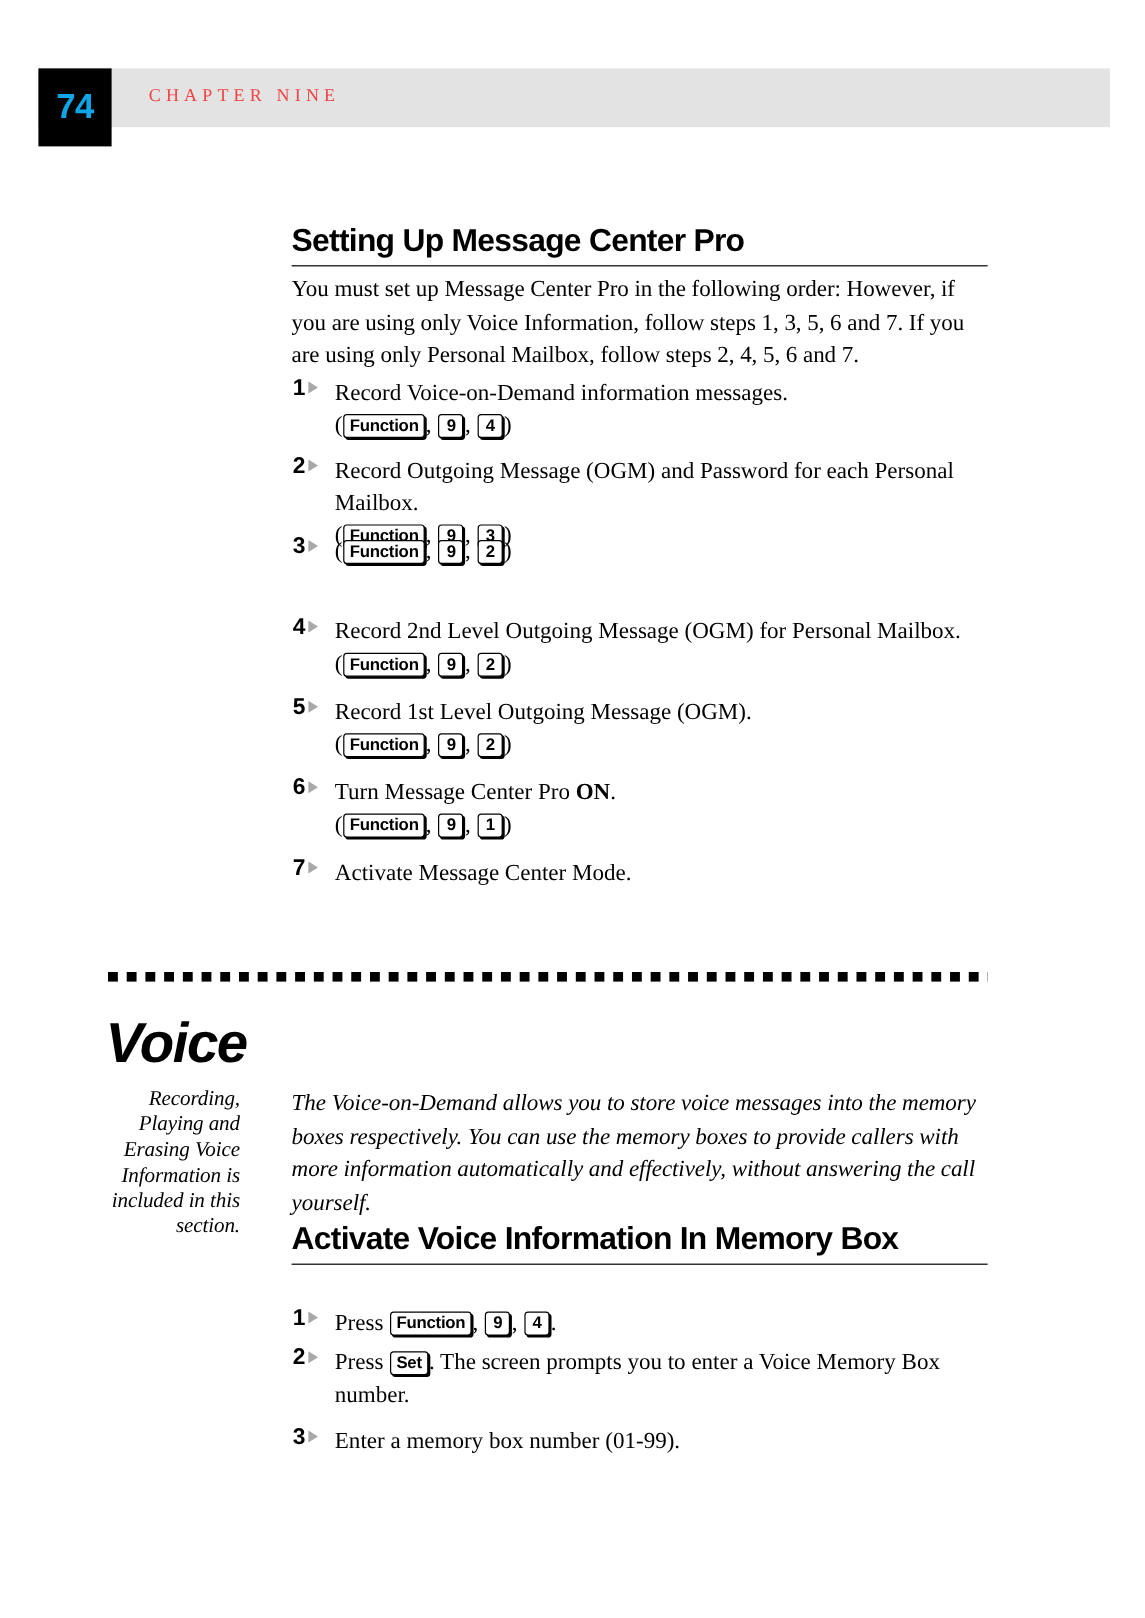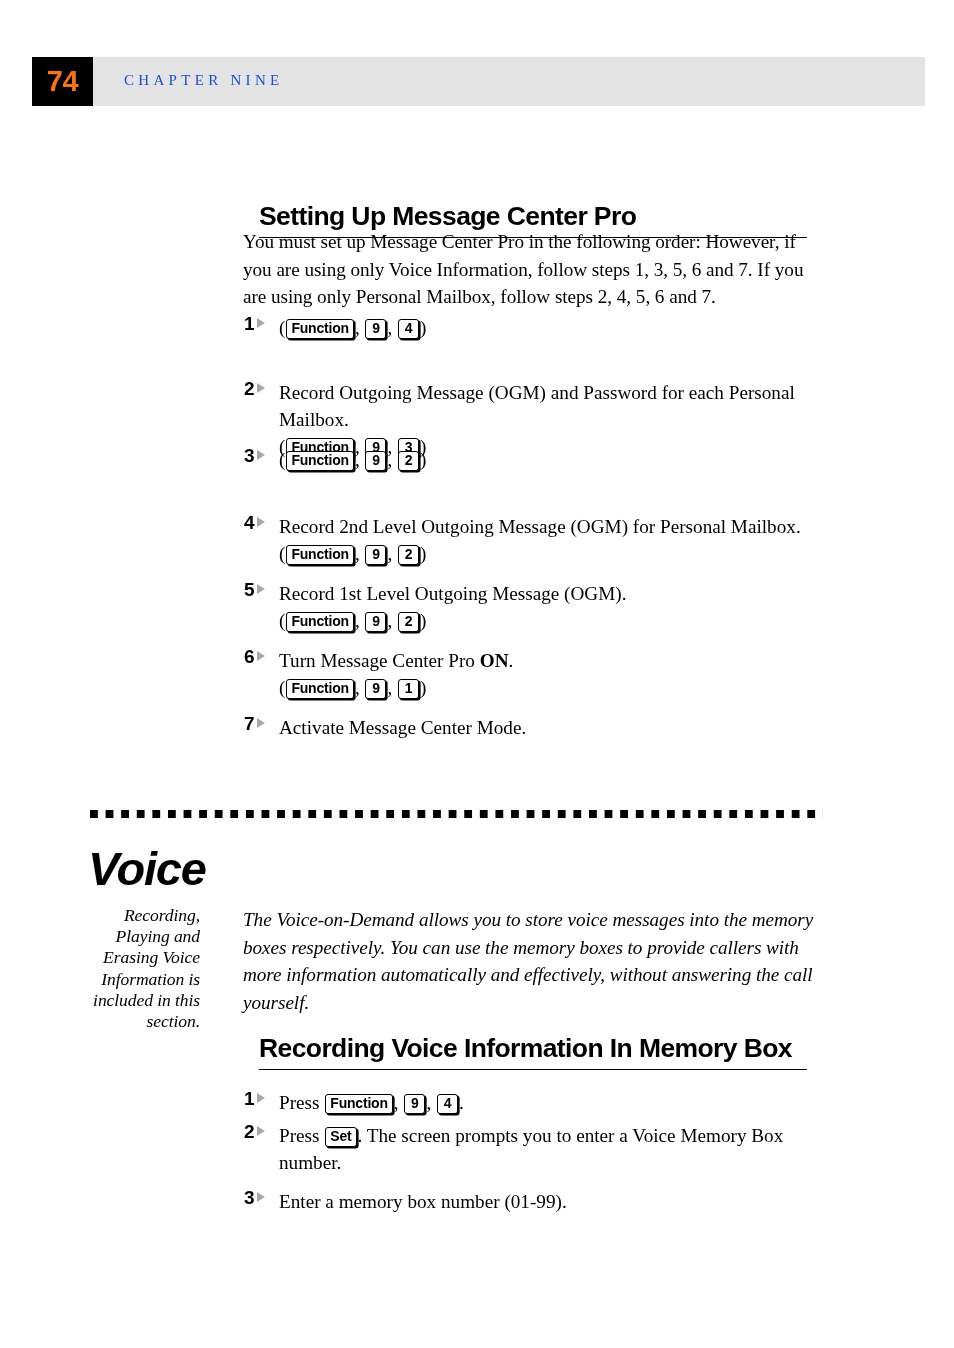--- a/index.html
+++ b/index.html
@@ -23,50 +23,50 @@
     top: 57px;
     width: 893px;
     height: 49px;
     background: #e3e3e3;
   }
   .page-num-block {
     position: absolute;
     left: 32px;
     top: 57px;
     width: 61px;
-    height: 49px;
+    height: 65px;
     background: #000000;
-    color: #f97316;
+    color: #0ea5e9;
     display: flex;
     align-items: center;
     justify-content: center;
     font-family: "Liberation Sans", sans-serif;
     font-weight: bold;
     font-size: 29px;
     letter-spacing: -0.5px;
   }
   .chapter-label {
     position: absolute;
     left: 124px;
     top: 72px;
     font-family: "Liberation Serif", serif;
     font-size: 15px;
     letter-spacing: 4.3px;
-    color: #1d4ed8;
+    color: #ef4444;
   }
 
   
   .col {
     position: absolute;
     left: 243px;
     width: 580px;
   }
 
   h2.sec-head {
-    margin: 16px;
+    margin: 0;
     padding: 0 0 5px 0;
     font-family: "Liberation Sans", sans-serif;
     font-weight: bold;
     font-size: 26.5px;
     letter-spacing: -0.6px;
     line-height: 1.12;
     border-bottom: 1.6px solid #000;
   }
 
   p.body {
@@ -228,20 +228,21 @@
   <p class="body">You must set up Message Center Pro in the following order: However, if you are using only Voice Information, follow steps 1, 3, 5, 6 and 7. If you are using only Personal Mailbox, follow steps 2, 4, 5, 6 and 7.</p>
 </div>
 
 <div class="col" style="top:314px;">
   <div class="step">
     <span class="step-marker">
       <span class="shade"></span>
       <span class="num">1</span>
       <span class="tri"></span>
     </span>
+    <span>Record Voice-on-Demand information messages.</span>
   </div>
   <div class="keyline">(<span class="key">Function</span>, <span class="key num">9</span>, <span class="key num">4</span>)</div>
 </div>
 
 <div class="col" style="top:379px;">
   <div class="step">
     <span class="step-marker">
       <span class="shade"></span>
       <span class="num">2</span>
       <span class="tri"></span>
@@ -312,21 +313,21 @@
 <div class="dotted-rule"></div>
 <h1 class="big-head">Voice</h1>
 
 <div class="margin-note">Recording, Playing and Erasing Voice Information is included in this section.</div>
 
 <div class="col" style="top:906px;font-style:italic;">
   <p class="body">The Voice-on-Demand allows you to store voice messages into the memory boxes respectively. You can use the memory boxes to provide callers with more information automatically and effectively, without answering the call yourself.</p>
 </div>
 
 <div class="col" style="top:1018px;">
-  <h2 class="sec-head">Recording Voice Information In Memory Box</h2>
+  <h2 class="sec-head">Activate Voice Information In Memory Box</h2>
 </div>
 
 <div class="col" style="top:1089px;">
   <div class="step">
     <span class="step-marker">
       <span class="shade"></span>
       <span class="num">1</span>
       <span class="tri"></span>
     </span><span>Press </span><span class="key">Function</span>, <span class="key num">9</span>, <span class="key num">4</span><span>.</span>
   </div>

